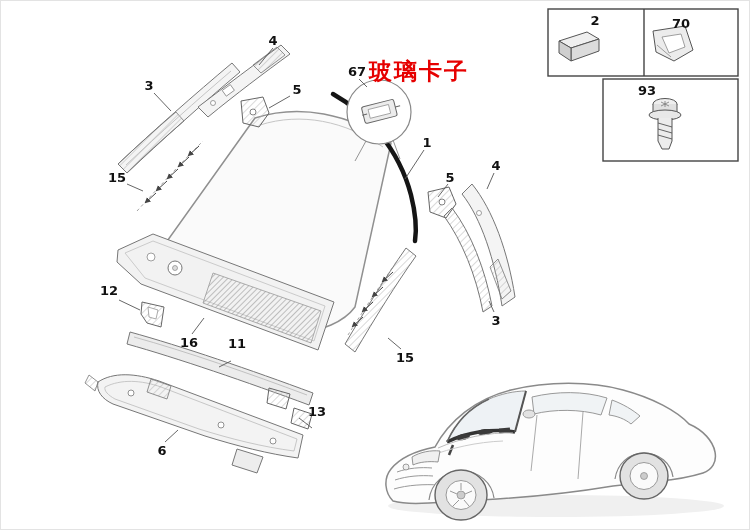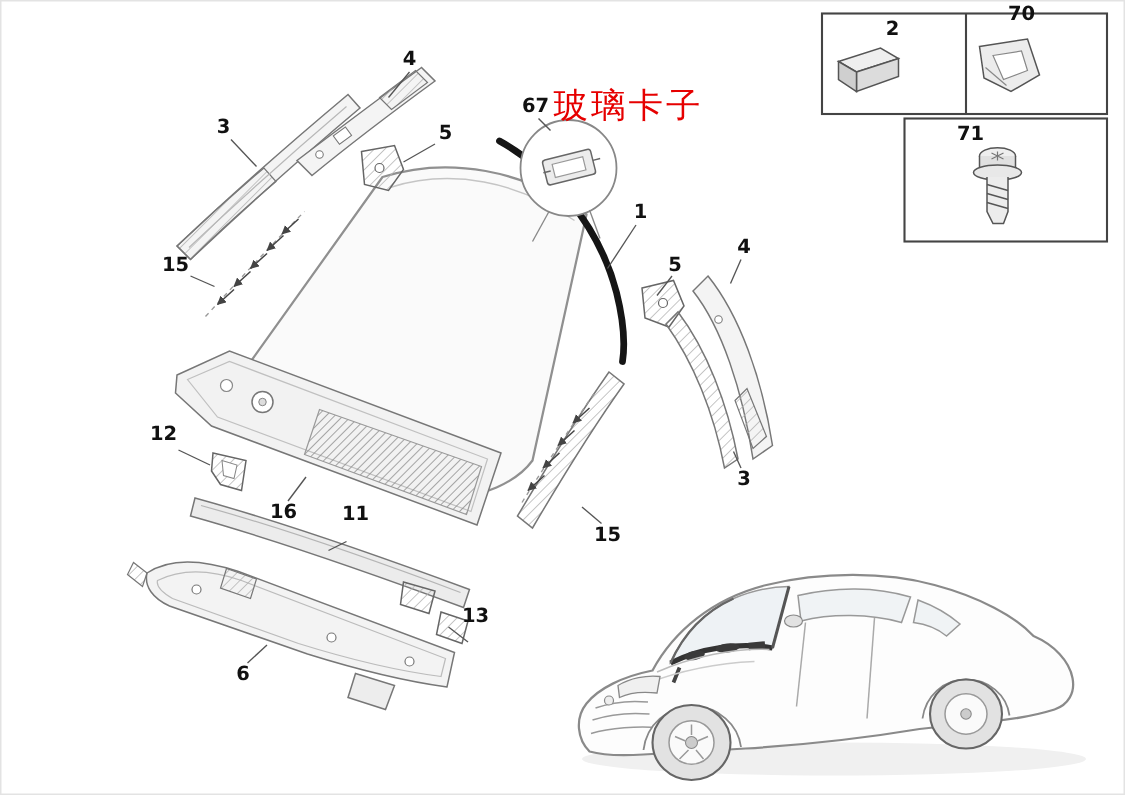--- a/index.html
+++ b/index.html
@@ -7,21 +7,21 @@
   .stage {
     position:relative; width:750px; height:530px; background:#ffffff;
     border:1px solid #e3e3e3; overflow:hidden;
   }
   .stage svg { position:absolute; left:0; top:0; }
   .plabel {
     position:absolute; transform:translate(-50%,-50%);
     font-size:13px; font-weight:bold; color:#111; line-height:1;
   }
   .annotation {
-    position:absolute; font-size:23px; font-weight:normal; color:#e60000;
+    position:absolute; font-size:23px; font-weight:bold; color:#e60000;
     letter-spacing:2px; white-space:nowrap; line-height:1.1;
   }
 </style>
 </head>
 <body>
 
 <div class="stage">
 
 <svg width="750" height="530" viewBox="0 0 750 530">
   <defs>
@@ -235,18 +235,18 @@
 <div class="plabel" style="left:449px;top:176px">5</div>
 <div class="plabel" style="left:495px;top:164px">4</div>
 <div class="plabel" style="left:495px;top:319px">3</div>
 <div class="plabel" style="left:108px;top:289px">12</div>
 <div class="plabel" style="left:188px;top:341px">16</div>
 <div class="plabel" style="left:236px;top:342px">11</div>
 <div class="plabel" style="left:404px;top:356px">15</div>
 <div class="plabel" style="left:161px;top:449px">6</div>
 <div class="plabel" style="left:316px;top:410px">13</div>
 <div class="plabel" style="left:594px;top:19px">2</div>
-<div class="plabel" style="left:680px;top:9px">70</div>
-<div class="plabel" style="left:646px;top:89px">71</div>
+<div class="plabel" style="left:680px;top:22px">70</div>
+<div class="plabel" style="left:646px;top:89px">93</div>
 
 <div class="annotation" style="left:368px;top:58px">玻璃卡子</div>
 
 </div>
 
 </body></html>

